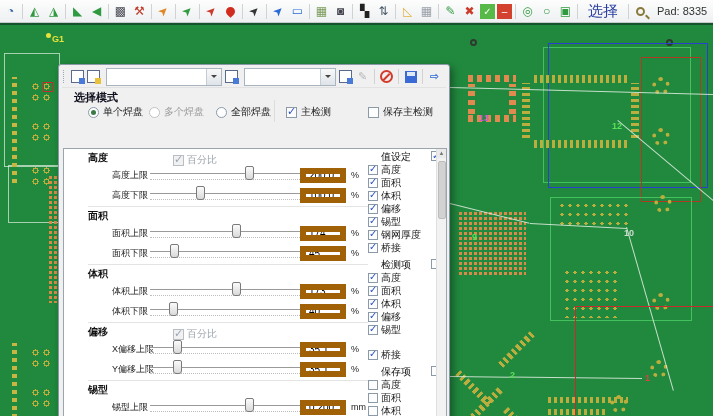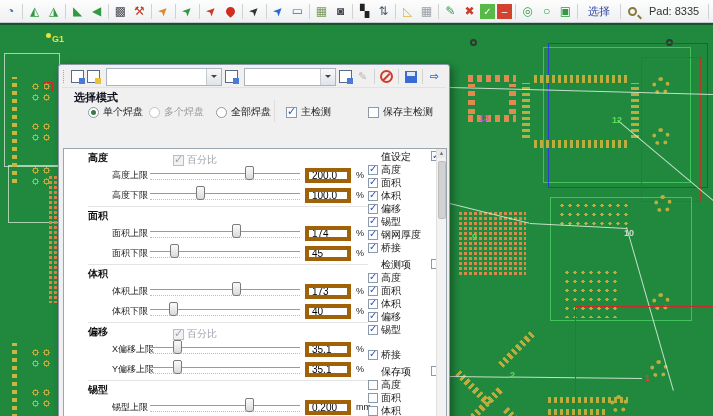--- a/index.html
+++ b/index.html
@@ -7,21 +7,21 @@
   body { font-family:"Liberation Sans","DejaVu Sans",sans-serif; font-size:11px; color:#222; }
   .screen { position:relative; width:713px; height:416px; overflow:hidden; background:#f0f0f0; }
 
   
   .toolbar { position:absolute; left:0; top:0; width:713px; height:23px;
     background:linear-gradient(#fdfdfd,#eef0f2); border-bottom:1px solid #c6c9cc;
     display:flex; align-items:center; padding:0 2px; gap:2px; }
   .tb-icon { width:17px; height:17px; flex:none; display:flex; align-items:center; justify-content:center;
     font-size:12px; line-height:17px; cursor:default; }
   .tb-sep { width:1px; height:15px; background:#d2d2d2; flex:none; margin:0 1px; }
-  .tb-text { font-size:11px; color:#2a3f9e; padding:0 7px; white-space:nowrap; }
+  .tb-text { font-size:15px; color:#2a3f9e; padding:0 7px; white-space:nowrap; }
   .tb-status { font-size:11px; color:#333; padding:0 6px; white-space:nowrap;text-align:right; }
   .pin-shape { width:9px; height:9px; background:#d22c1e; border-radius:50% 50% 50% 0; transform:rotate(-45deg); }
   .mag { position:relative; width:9px; height:9px; border:2px solid #8a7a3a; border-radius:50%; }
   .mag::after { content:""; position:absolute; left:7px; top:7px; width:5px; height:2px; background:#8a7a3a; transform:rotate(45deg); }
 
   
   .canvas { position:absolute; left:0; top:23px; width:713px; height:393px;
     background:#21893E; border-top:2px solid #14532b; overflow:hidden; }
   .canvas * { position:absolute; }
   .wline { height:1px; background:rgba(226,238,226,.85); transform-origin:0 0; }
@@ -102,22 +102,22 @@
   .sec:last-child { border-bottom:none; }
   .sec-head { font-size:10px; font-weight:bold; height:14px; line-height:14px; color:#111; }
   .pct { position:absolute; left:85px; top:4px; display:flex; align-items:center; gap:3px; font-size:10px; color:#9aa2aa; }
   .srow { display:flex; align-items:center; height:20px; padding-left:24px; }
   .rlab { width:38px; flex:none; font-size:9px; color:#222; white-space:nowrap; }
   .slider { position:relative; width:150px; height:18px; flex:none; margin-left:0; }
   .slider .track { position:absolute; left:0; right:0; top:7px; height:1px; background:#9a9a9a; box-shadow:0 1px 0 #fff; }
   .slider .ticks { position:absolute; left:0; right:0; top:13px; border-top:1px dotted #bdbdbd; }
   .slider .thumb { position:absolute; top:0px; width:9px; height:14px;
     background:linear-gradient(#fbfbfb,#d9d9d9); border:1px solid #7a7a7a; border-radius:2px 2px 3px 3px; }
-  .val { width:46px; height:15px; border:4px solid #a16207; font-size:10px; padding:0 3px;
-    margin-left:5px; font-family:"Liberation Sans","DejaVu Sans",sans-serif; }
+  .val { width:46px; height:15px; border:6px solid #a16207; font-size:10px; padding:0 3px;
+    font-family:"Liberation Sans","DejaVu Sans",sans-serif; }
   .unit { font-size:9px; margin-left:5px; color:#222; }
 
   .checkcol { position:absolute; left:304px; top:1px; width:74px; }
   .cg-head { position:relative; height:13px; line-height:13px; font-size:10px; color:#111; padding-left:13px; }
   .cg-head .cb { position:absolute; right:1px; top:1px; width:10px; height:10px; }
   .cg-head .cb.checked::after { font-size:10px; }
   .cg-item { display:flex; align-items:center; gap:3px; height:13px; font-size:10px; color:#222; }
   .cg-item .cb { width:10px; height:10px; }
   .cg-item .cb.checked::after { font-size:10px; top:-3px; }
   .cg-gap { margin-top:12px; }
@@ -246,21 +246,21 @@
     <div class="wline" style="left:530px;top:198px;width:97px;transform:rotate(3deg);"></div>
     <div class="wline" style="left:627px;top:202px;width:170px;transform:rotate(74deg);"></div>
     <div class="wline" style="left:450px;top:351px;width:192px;transform:rotate(0.6deg);"></div>
 
     <div class="rline" style="left:575px;top:281px;width:138px;height:1px;"></div>
     <div class="rline" style="left:575px;top:281px;width:1px;height:112px;"></div>
 
     <span class="clabel" style="left:46px;top:8px;width:5px;height:5px;background:#e8e23a;border-radius:50%;"></span>
     <span class="clabel" style="left:52px;top:9px;color:#e8e23a;">G1</span>
     <span class="clabel" style="left:479px;top:88px;color:#c05ad0;">13</span>
-    <span class="clabel" style="left:612px;top:90px;color:#5ae05a;">12</span>
+    <span class="clabel" style="left:612px;top:96px;color:#5ae05a;">12</span>
     <span class="clabel" style="left:472px;top:207px;color:#5ae05a;">9</span>
     <span class="clabel" style="left:624px;top:203px;color:#cfdccf;">10</span>
     <span class="clabel" style="left:510px;top:345px;color:#5ae05a;">2</span>
     <span class="clabel" style="left:645px;top:348px;color:#e04040;">1</span>
   </div>
 
   <div class="dialog">
 
     <div class="dlg-toolbar">
       <span class="grip"></span>

